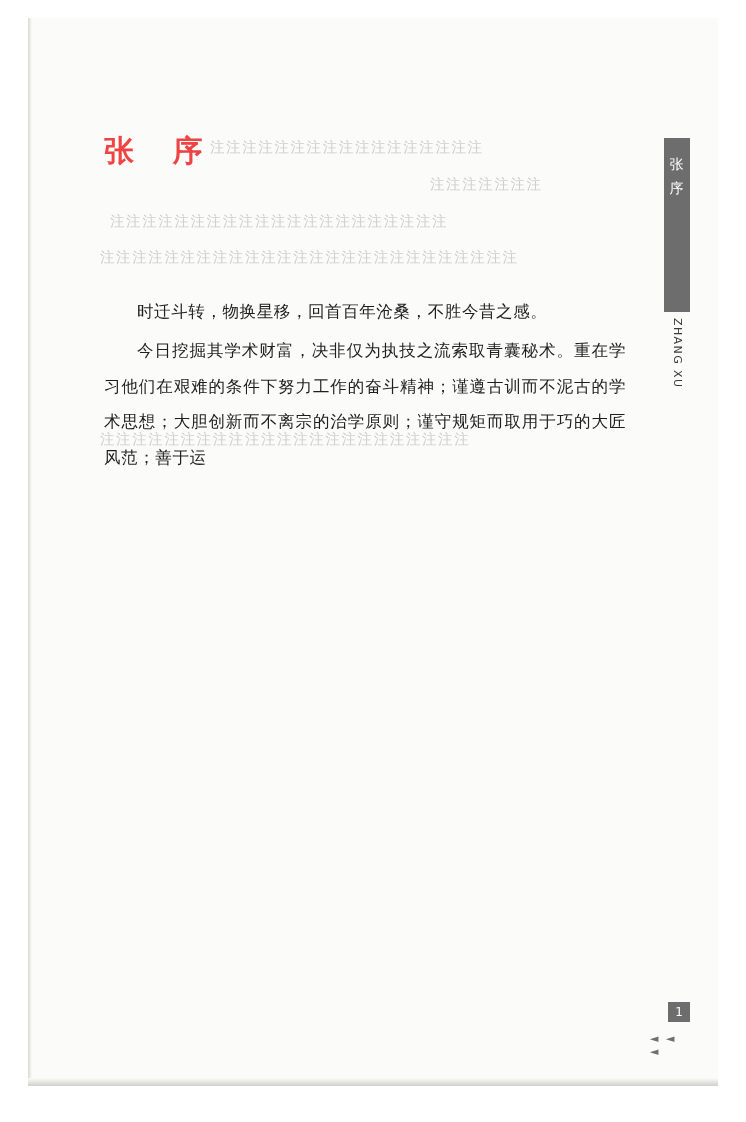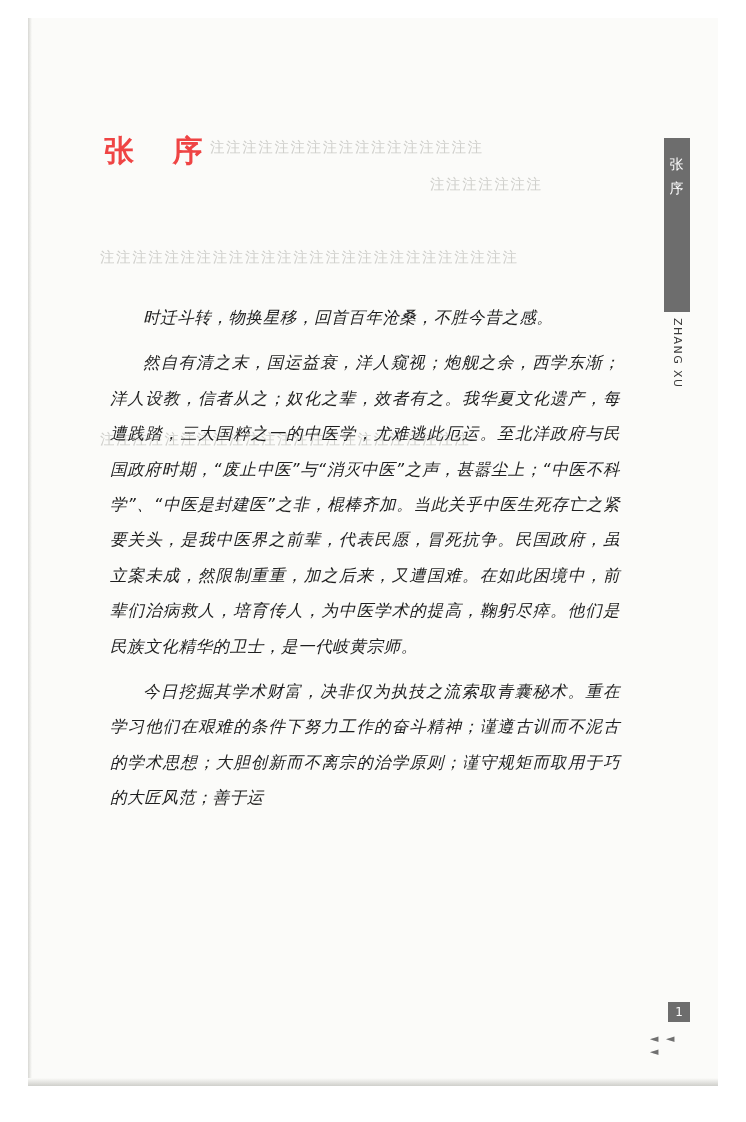--- a/index.html
+++ b/index.html
@@ -82,24 +82,23 @@
     top: 290px;
     width: 530px;
     font-family: "DejaVu Sans", sans-serif;
     font-size: 16.5px;
     line-height: 35.4px;
     color: #1e1e1e;
     text-align: justify;
     text-justify: inter-character;
   }
   .body-text p {
-    margin: 10px;
+    margin: 4px;
     text-indent: 2em;
     letter-spacing: 0.6px;
-    font-style: italic;
   }
   .body-text p + p { margin-top: 0px; }
 
   
   .side-tab {
     position: absolute;
     left: 664px;
     top: 138px;
     width: 26px;
     height: 174px;
@@ -163,28 +162,28 @@
 </head>
 <body>
 
 <div class="page">
   <div class="scan"></div>
   <div class="scan-edge-left"></div>
   <div class="scan-edge-bottom"></div>
 
   <div class="ghost g1">注注注注注注注注注注注注注注注注注</div>
   <div class="ghost g2">注注注注注注注</div>
+  <div class="ghost g3">注注注注注注注注注注注注注注注注注注注注注</div>
   <div class="ghost g4">注注注注注注注注注注注注注注注注注注注注注注注注注注</div>
   <div class="ghost g5">注注注注注注注注注注注注注注注注注注注注注注注</div>
 
   <div class="heading">张 序</div>
 
   <div class="body-text">
     <p>时迁斗转，物换星移，回首百年沧桑，不胜今昔之感。</p>
-    <p>然自有清之末，国运益衰，洋人窥视；炮舰之余，西学东渐；洋人设教，信者从之；奴化之辈，效者有之。我华夏文化遗产，每遭践踏，三大国粹之一的中医学，尤难逃此厄运。至北洋政府与民国政府时期，“废止中医”与“消灭中医”之声，甚嚣尘上；“中医不科学”、“中医是封建医”之非，棍棒齐加。当此关乎中医生死存亡之紧要关头，是我中医界之前辈，代表民愿，冒死抗争。民国政府，虽立案未成，然限制重重，加之后来，又遭国难。在如此困境中，前辈们治病救人，培育传人，为中医学术的提高，鞠躬尽瘁。他们是民族文化精华的卫士，是一代岐黄宗师。</p>
     <p>今日挖掘其学术财富，决非仅为执技之流索取青囊秘术。重在学习他们在艰难的条件下努力工作的奋斗精神；谨遵古训而不泥古的学术思想；大胆创新而不离宗的治学原则；谨守规矩而取用于巧的大匠风范；善于运</p>
   </div>
 
   <div class="side-tab">
     <div class="side-tab-label">
       <span>张</span>
       <span>序</span>
     </div>
   </div>
 

